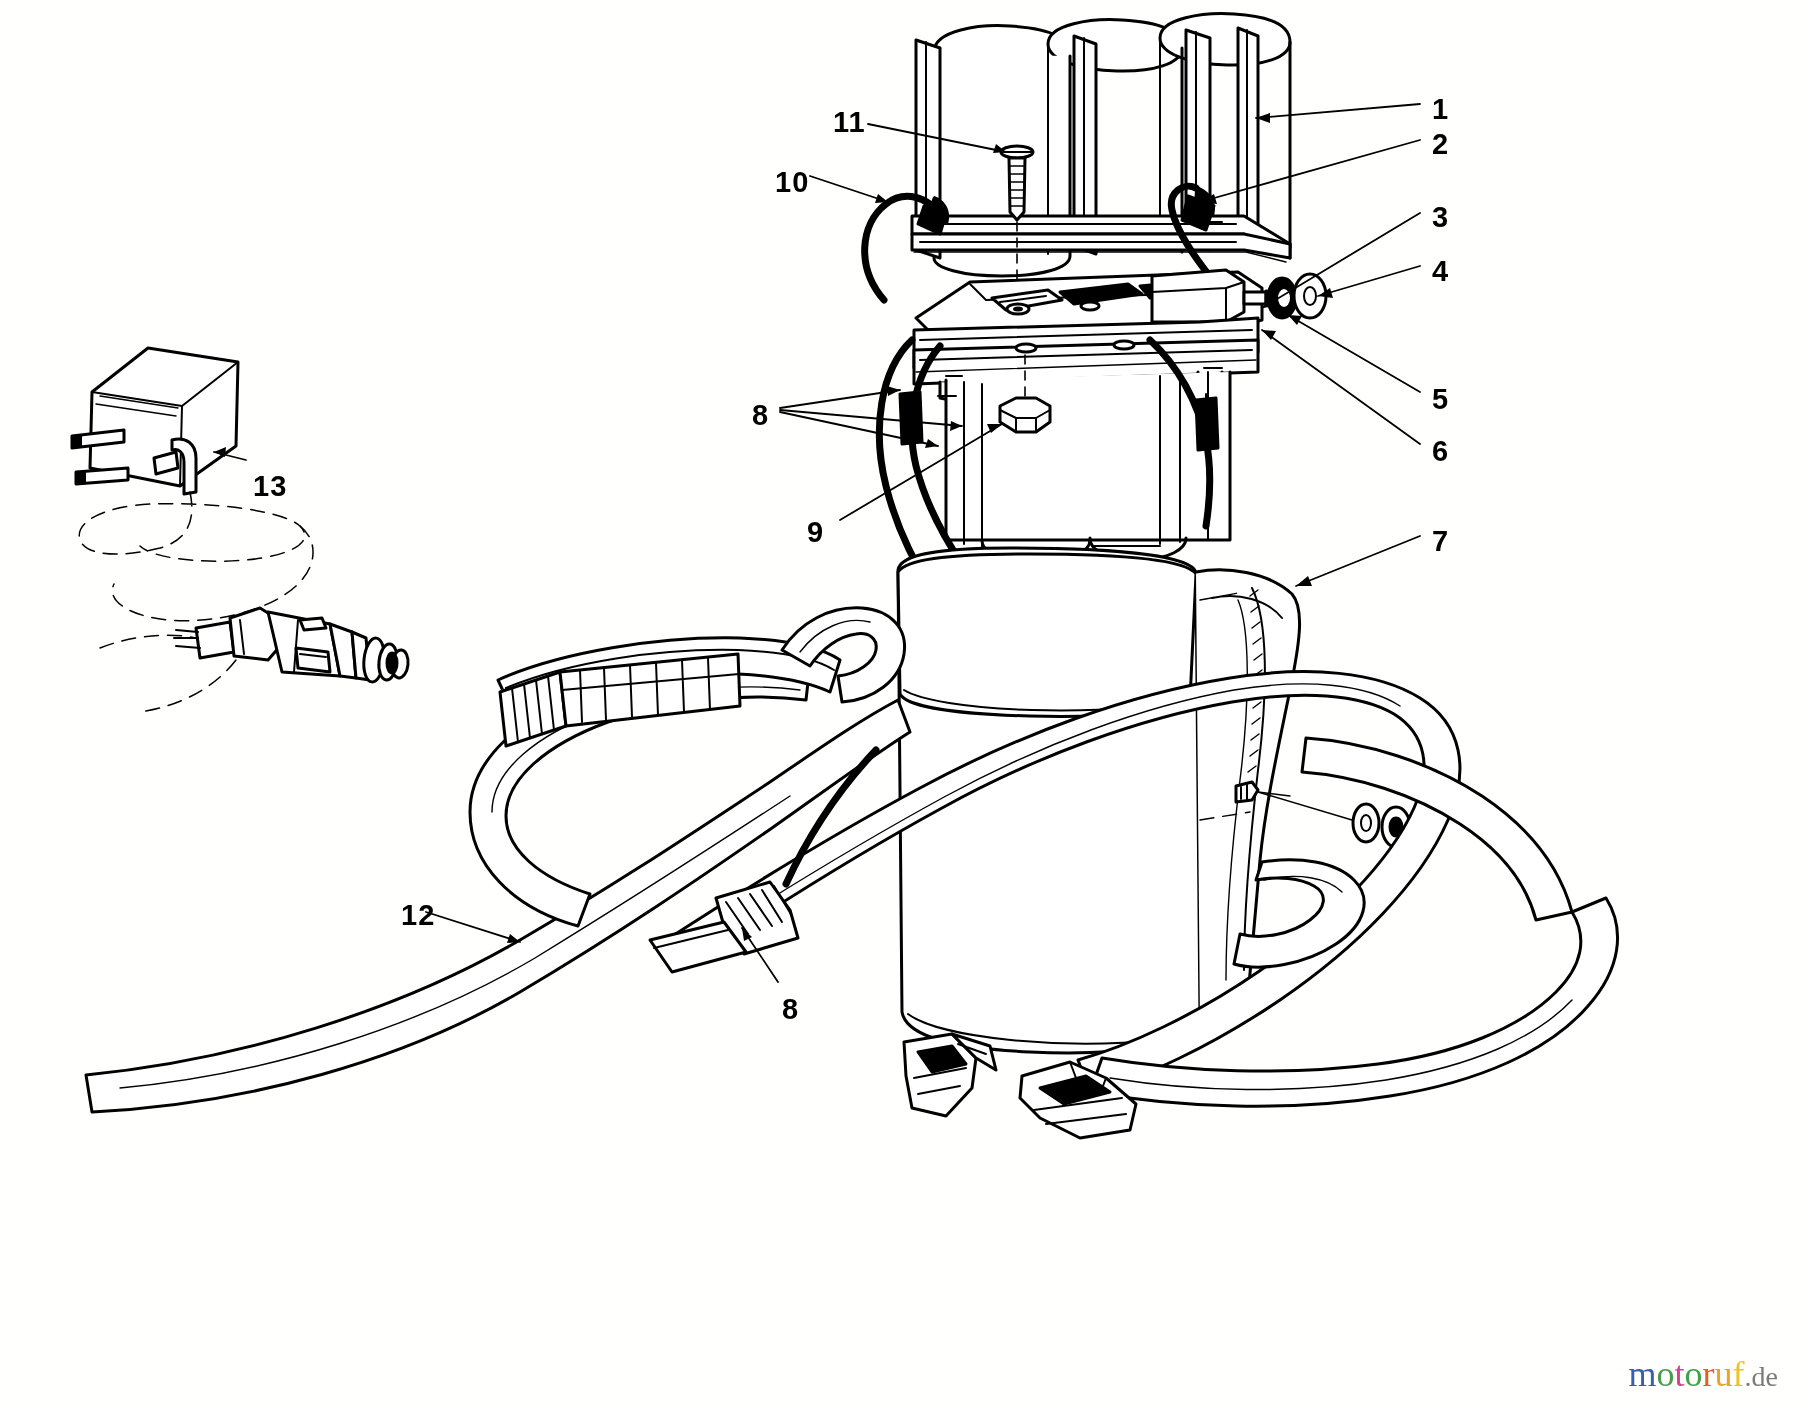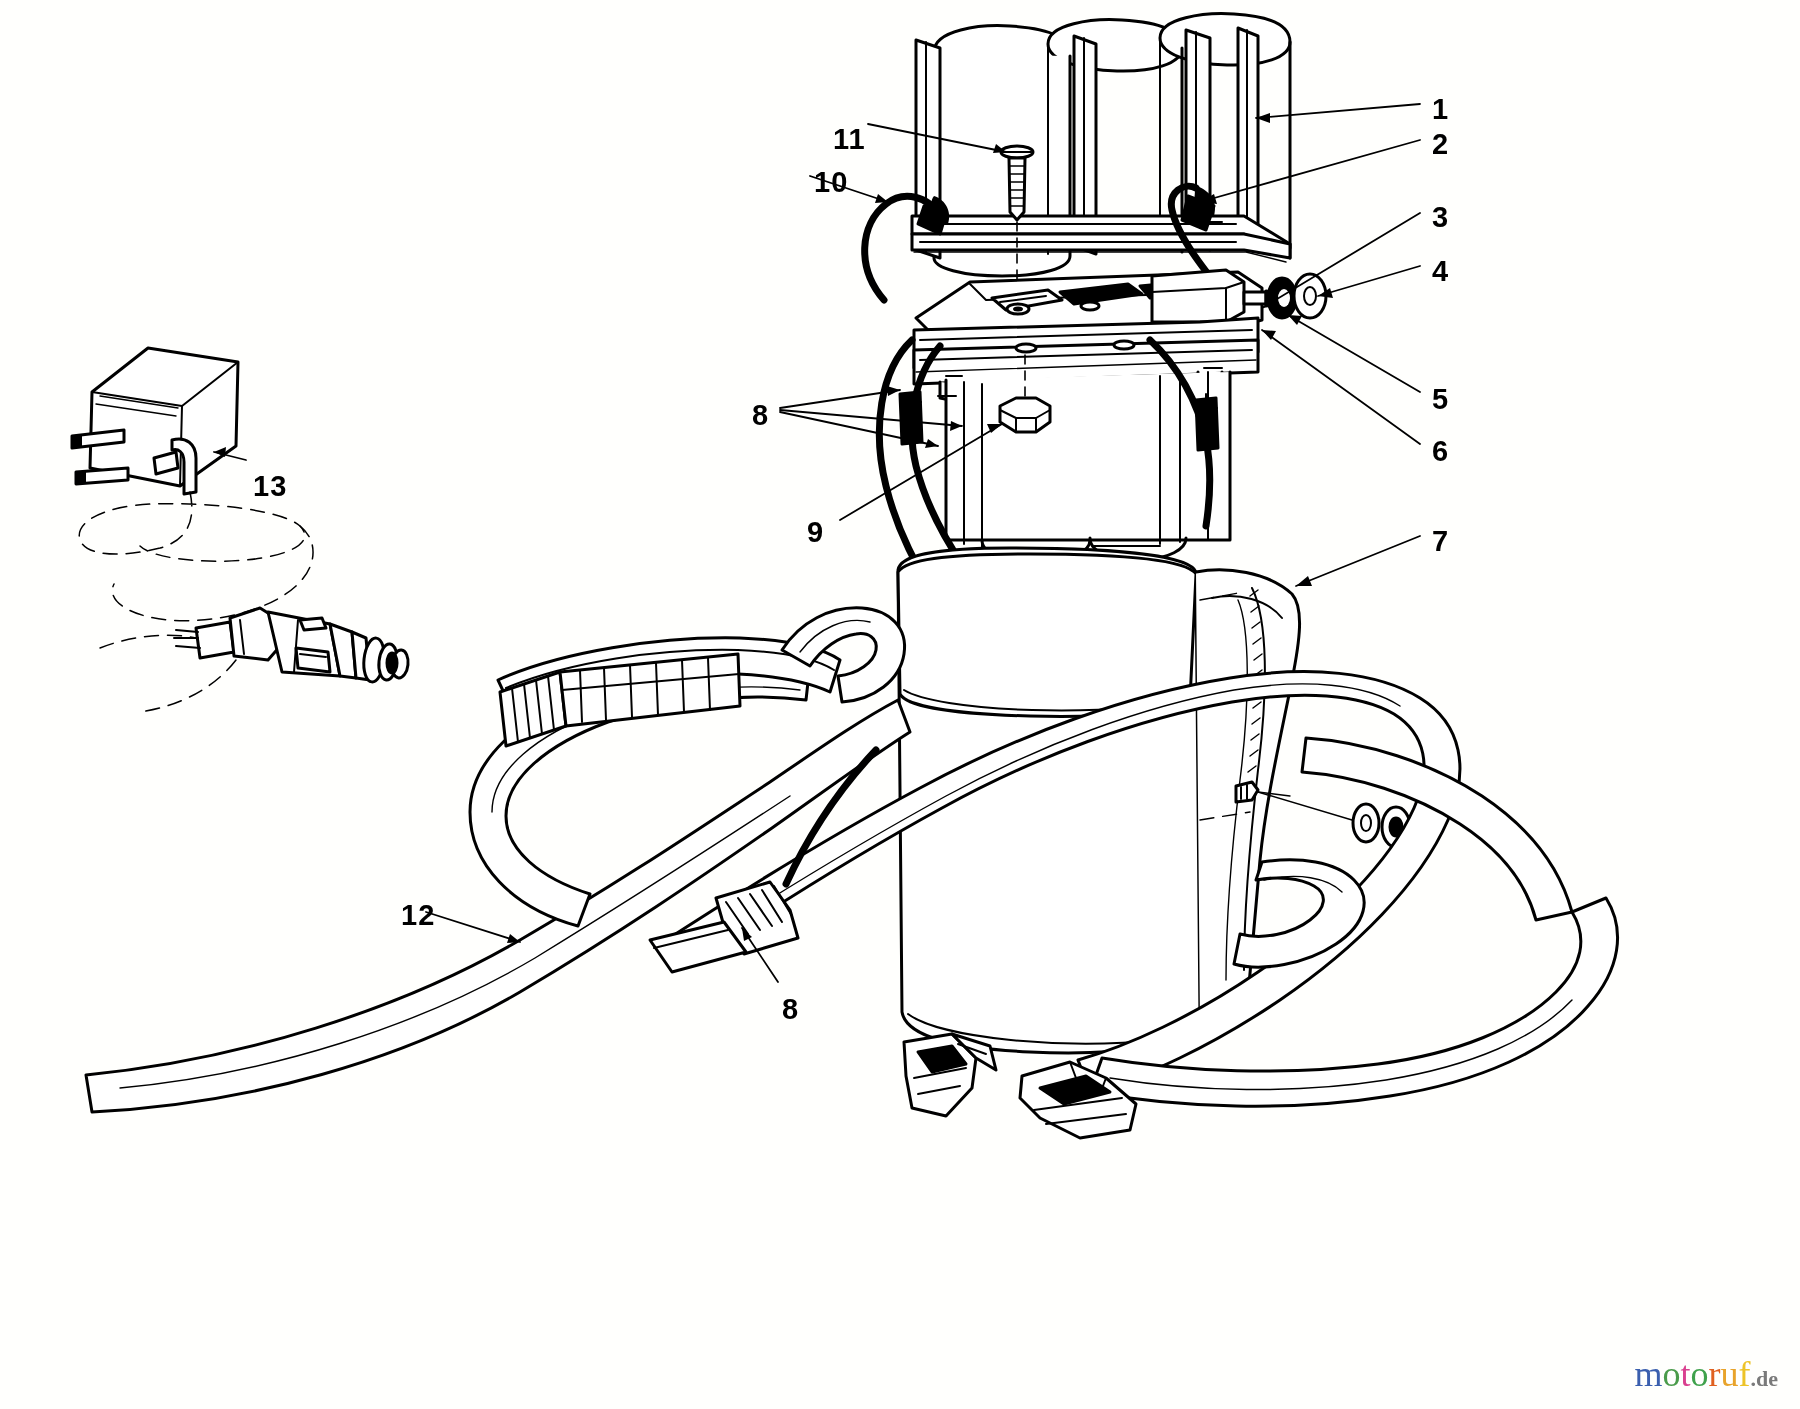--- a/index.html
+++ b/index.html
@@ -25,21 +25,21 @@
     position:absolute;font-family:"Liberation Sans", sans-serif;
     font-size:29px;font-weight:700;color:#000;letter-spacing:1px;
     line-height:1;white-space:nowrap;user-select:none;
   }
   #watermark{
     position:absolute;right:22px;bottom:14px;
     font-family:"Liberation Serif", serif;font-size:36px;
     letter-spacing:0px;white-space:nowrap;
   }
   #watermark span{display:inline-block;}
-  #watermark .suffix{font-size:22px;color:#7a7a7a;font-weight:bold;}
+  #watermark .suffix{font-size:28px;color:#7a7a7a;}
 </style>
 </head>
 <body>
 
 <div id="stage">
 
   <svg id="diagram" viewBox="0 0 1800 1409">
 
     <g>
 
@@ -393,21 +393,21 @@
 
   <div class="callout" style="left:1432px;top:95px;">1</div>
   <div class="callout" style="left:1432px;top:130px;">2</div>
   <div class="callout" style="left:1432px;top:203px;">3</div>
   <div class="callout" style="left:1432px;top:257px;">4</div>
   <div class="callout" style="left:1432px;top:385px;">5</div>
   <div class="callout" style="left:1432px;top:437px;">6</div>
   <div class="callout" style="left:1432px;top:527px;">7</div>
   <div class="callout" style="left:752px;top:401px;">8</div>
   <div class="callout" style="left:807px;top:518px;">9</div>
-  <div class="callout" style="left:775px;top:168px;margin-left:39px;">10</div>
-  <div class="callout" style="left:833px;top:125px;">11</div>
+  <div class="callout" style="left:775px;top:168px;">10</div>
+  <div class="callout" style="left:833px;top:108px;">11</div>
   <div class="callout" style="left:401px;top:901px;">12</div>
   <div class="callout" style="left:782px;top:995px;">8</div>
   <div class="callout" style="left:253px;top:472px;">13</div>
 
   <div id="watermark"><span style="color: rgb(59, 95, 174);">m</span><span style="color: rgb(74, 155, 74);">o</span><span style="color: rgb(217, 64, 143);">t</span><span style="color: rgb(63, 161, 75);">o</span><span style="color: rgb(224, 96, 31);">r</span><span style="color: rgb(232, 163, 42);">u</span><span style="color: rgb(237, 195, 39);">f</span><span class="suffix">.de</span></div>
 
 </div>
 
 </body></html>

